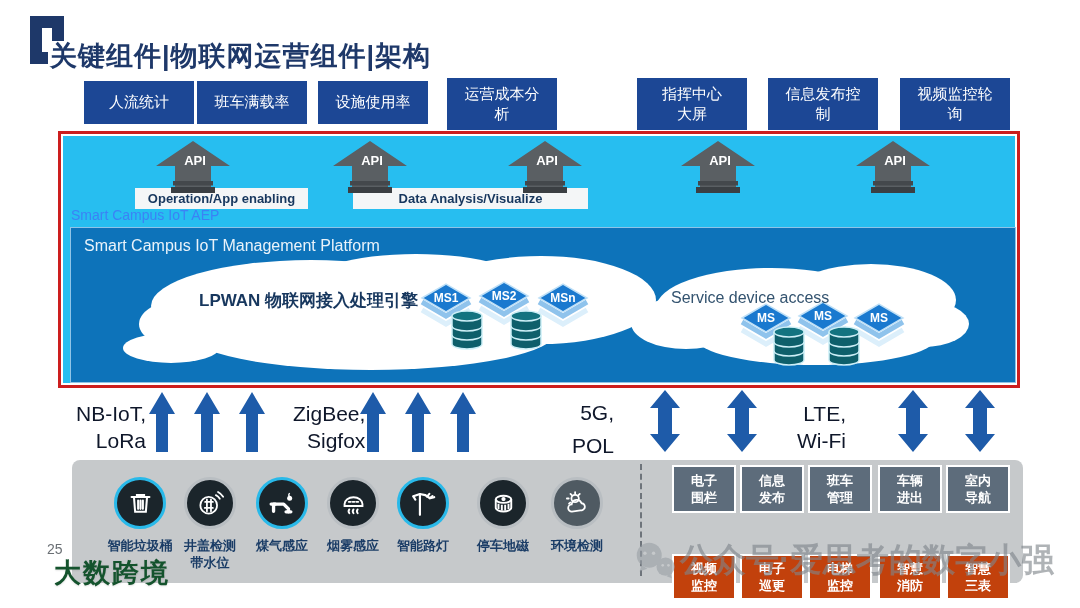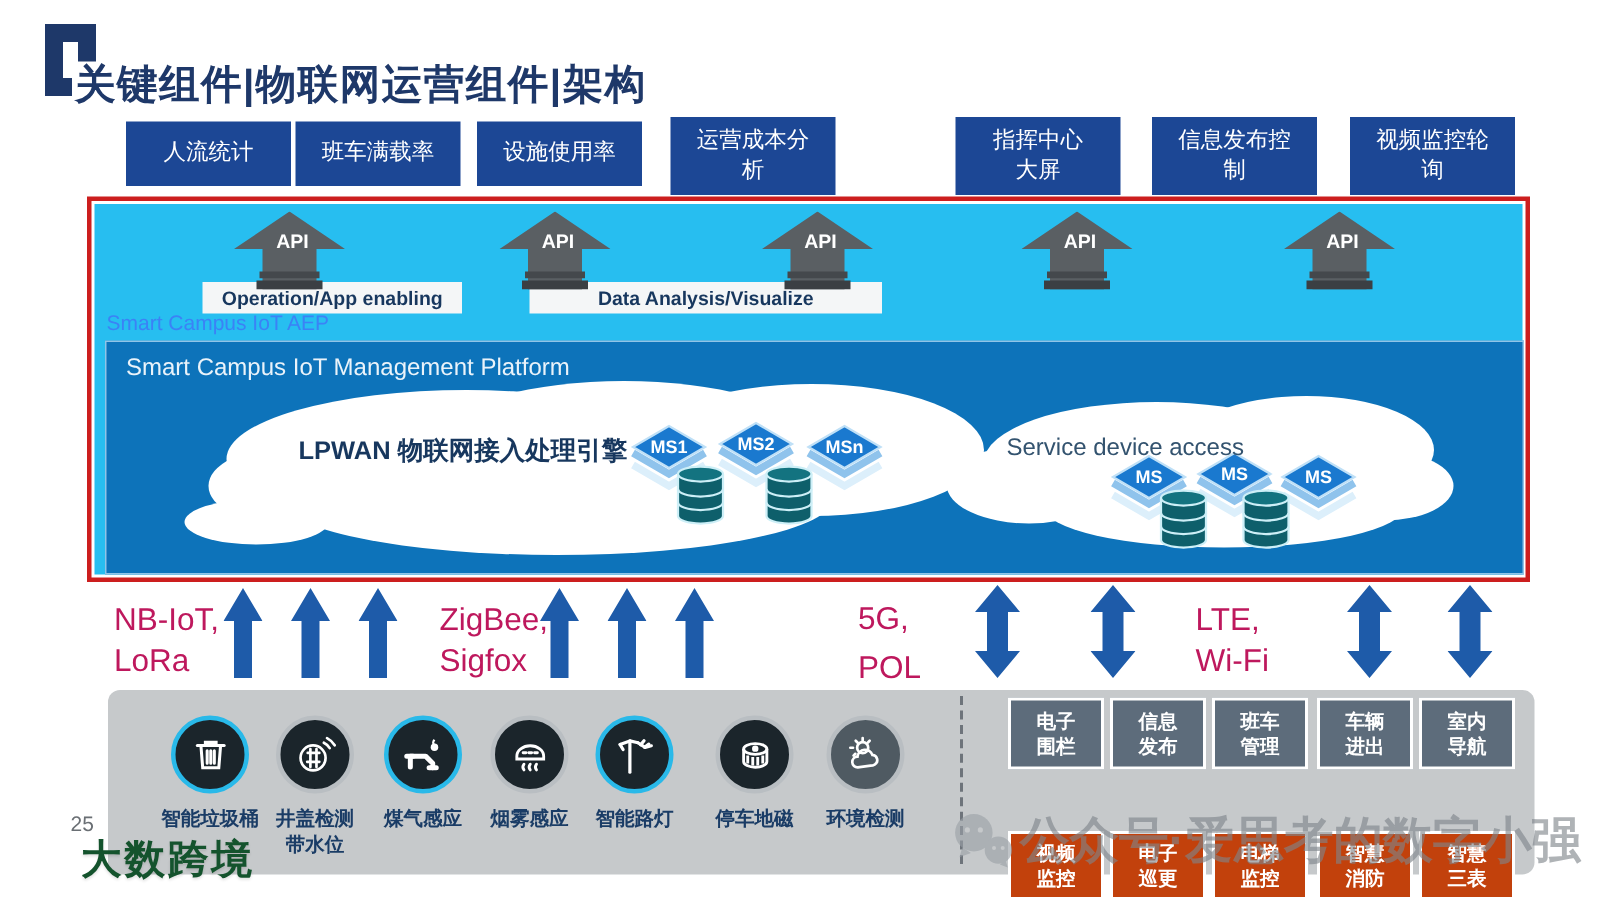--- a/index.html
+++ b/index.html
@@ -32,21 +32,21 @@
               font-weight:bold;font-size:13px;display:flex;align-items:center;justify-content:center;z-index:2;}
   .aep-label{position:absolute;left:71px;top:207px;font-size:14px;color:#3b82f6;z-index:2;}
 
   
   .platform{position:absolute;left:70px;top:227px;width:946px;height:156px;background:#0D73BA;
             border:1px solid rgba(215,240,255,.65);box-sizing:border-box;z-index:2;}
   .platform-title{position:absolute;left:13px;top:9px;font-size:16px;color:#EAF3FA;z-index:3;}
   #platform-svg{position:absolute;left:0;top:0;}
 
   
-  .proto-label{position:absolute;font-size:21px;line-height:27px;color:#be185d;white-space:nowrap;}
+  .proto-label{position:absolute;font-size:21px;line-height:27px;color:#0f172a;white-space:nowrap;text-align:right;}
   .proto-label.gap{line-height:33px;margin-left:16px;}
   .p-arrow{position:absolute;}
   .p-arrow svg{display:block;}
 
   
   .gray-panel{position:absolute;left:72px;top:460px;width:951px;height:123px;background:#C6C9CB;
               border-radius:8px;}
   .divider{position:absolute;left:640px;top:464px;height:112px;border-left:2px dashed #6E747B;}
   .device{position:absolute;top:477px;width:52px;}
   .device .circ{width:52px;height:52px;border-radius:50%;background:#1B252B;box-sizing:border-box;

